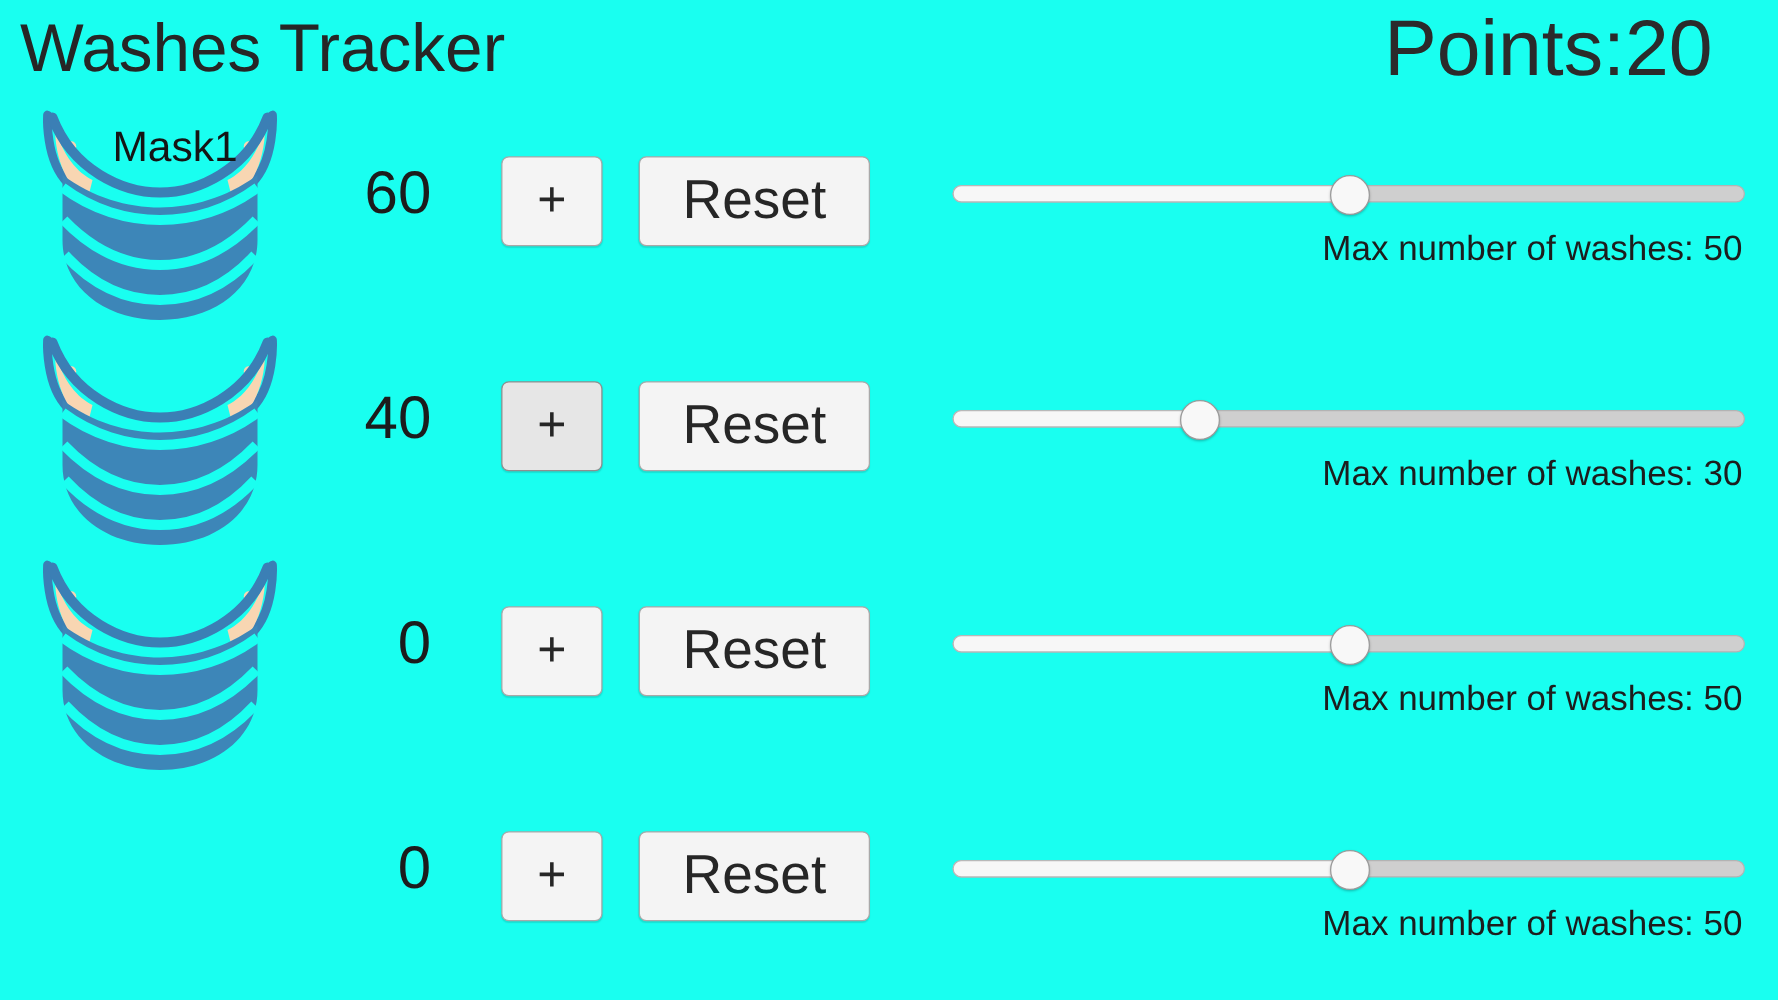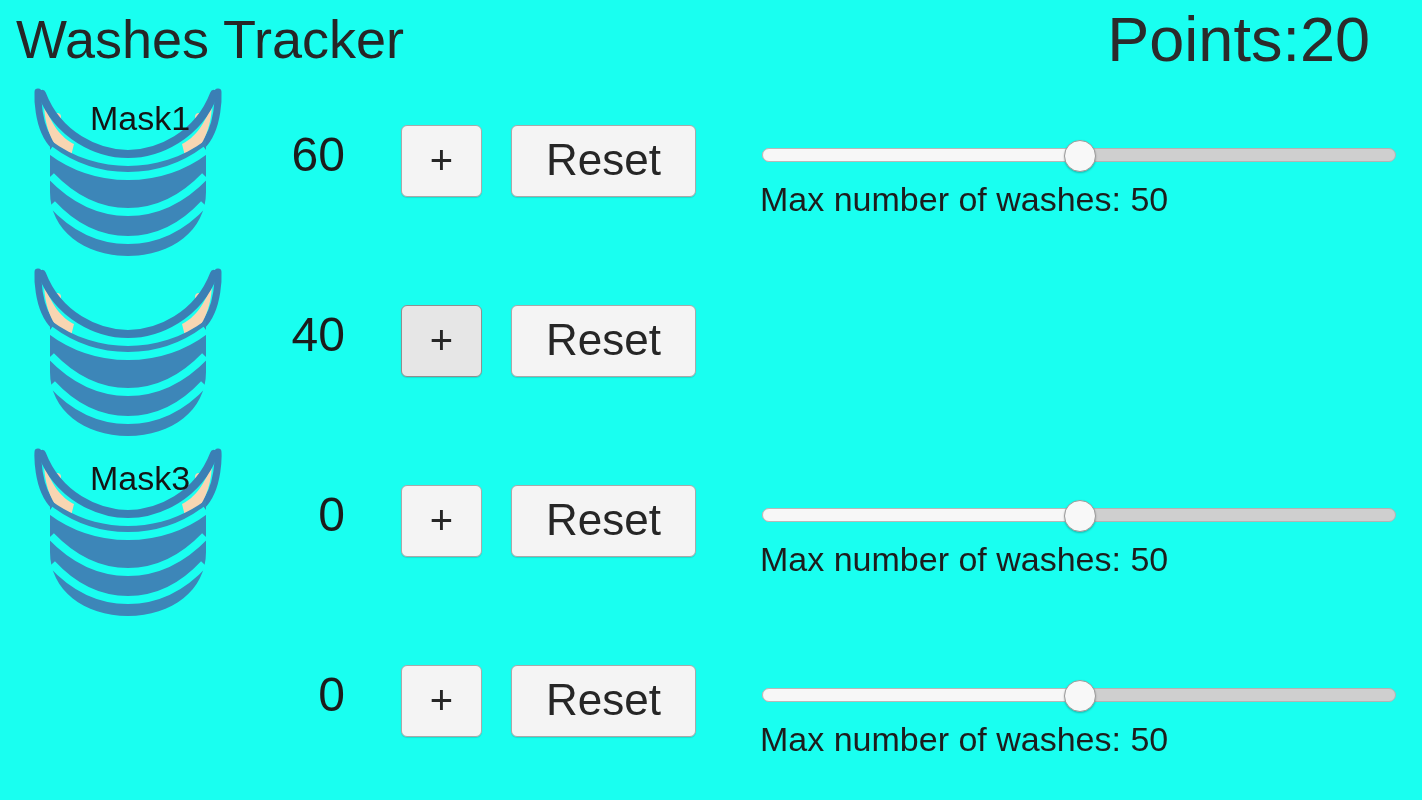--- a/index.html
+++ b/index.html
@@ -104,22 +104,22 @@
     position:absolute;top:-6px;
     width:30px;height:30px;margin-left:-15px;
     border-radius:50%;
     background:#f8f8f8;
     border:1px solid #9a9a9a;
     box-shadow:0 1px 2px rgba(0,0,0,.25);
     cursor:pointer;
   }
   .slider-caption{
     position:absolute;left:0;top:98px;width:634px;
-    text-align:left;
-    font-size:34px;line-height:42px;
+    text-align:right;
+    font-size:28px;line-height:42px;
     color:#1d1d1d;
     white-space:nowrap;
   }
 </style>
 </head>
 <body style="background: rgb(25, 255, 240);">
 
 <div class="app">
 
   <div class="header">
@@ -171,38 +171,45 @@
           <path d="M28 10 C44 52 84 70 114 70 C144 70 184 52 200 10" stroke="#3b7fb5" stroke-width="8" fill="none" stroke-linecap="round"></path>
           <path d="M36 56 C60 74 88 82 114 82 C140 82 168 74 192 56 L192 108 C192 146 158 172 114 172 C70 172 36 146 36 108 Z" fill="#3d86b8"></path>
           <path d="M36 66 C60 84 88 92 114 92 C140 92 168 84 192 66" stroke="#19fff0" stroke-width="8" fill="none"></path>
           <path d="M37 92 C62 118 88 128 114 128 C140 128 166 118 191 92" stroke="#19fff0" stroke-width="8" fill="none"></path>
           <path d="M38 120 C62 146 88 156 114 156 C140 156 166 146 190 120" stroke="#19fff0" stroke-width="8" fill="none"></path>
         </svg>
       </div>
       <div class="count">40</div>
       <div class="btn btn-plus active">+</div>
       <div class="btn btn-reset">Reset</div>
+      <div class="slider-wrap">
+        <div class="slider">
+          <div class="track"></div>
+          <div class="track-fill" style="width: 31%;"></div>
+          <div class="thumb" style="left: 31%;"></div>
+        </div>
+        <div class="slider-caption">Max number of washes: 30</div>
+      </div>
     </div>
 
     <div class="row">
       <div class="mask-cell">
         <svg class="mask-svg" viewBox="0 0 228 176">
           <path d="M24 8 C24 8 22 44 40 62" stroke="#3b7fb5" stroke-width="7" fill="none" stroke-linecap="round"></path>
           <path d="M204 8 C204 8 206 44 188 62" stroke="#3b7fb5" stroke-width="7" fill="none" stroke-linecap="round"></path>
           <path d="M30 18 C38 46 52 56 60 60 L56 76 C40 66 30 44 30 18 Z" fill="#f8d6b2"></path>
           <path d="M198 18 C190 46 176 56 168 60 L172 76 C188 66 198 44 198 18 Z" fill="#f8d6b2"></path>
           <circle cx="43" cy="33" r="4" fill="#f8d6b2"></circle>
           <circle cx="185" cy="33" r="4" fill="#f8d6b2"></circle>
           <path d="M28 10 C44 52 84 70 114 70 C144 70 184 52 200 10" stroke="#3b7fb5" stroke-width="8" fill="none" stroke-linecap="round"></path>
           <path d="M36 56 C60 74 88 82 114 82 C140 82 168 74 192 56 L192 108 C192 146 158 172 114 172 C70 172 36 146 36 108 Z" fill="#3d86b8"></path>
           <path d="M36 66 C60 84 88 92 114 92 C140 92 168 84 192 66" stroke="#19fff0" stroke-width="8" fill="none"></path>
           <path d="M37 92 C62 118 88 128 114 128 C140 128 166 118 191 92" stroke="#19fff0" stroke-width="8" fill="none"></path>
           <path d="M38 120 C62 146 88 156 114 156 C140 156 166 146 190 120" stroke="#19fff0" stroke-width="8" fill="none"></path>
         </svg>
-        <div class="mask-label">Mask3</div>
       </div>
       <div class="count">0</div>
       <div class="btn btn-plus">+</div>
       <div class="btn btn-reset">Reset</div>
       <div class="slider-wrap">
         <div class="slider">
           <div class="track"></div>
           <div class="track-fill" style="width: 50%;"></div>
           <div class="thumb" style="left: 50%;"></div>
         </div>

